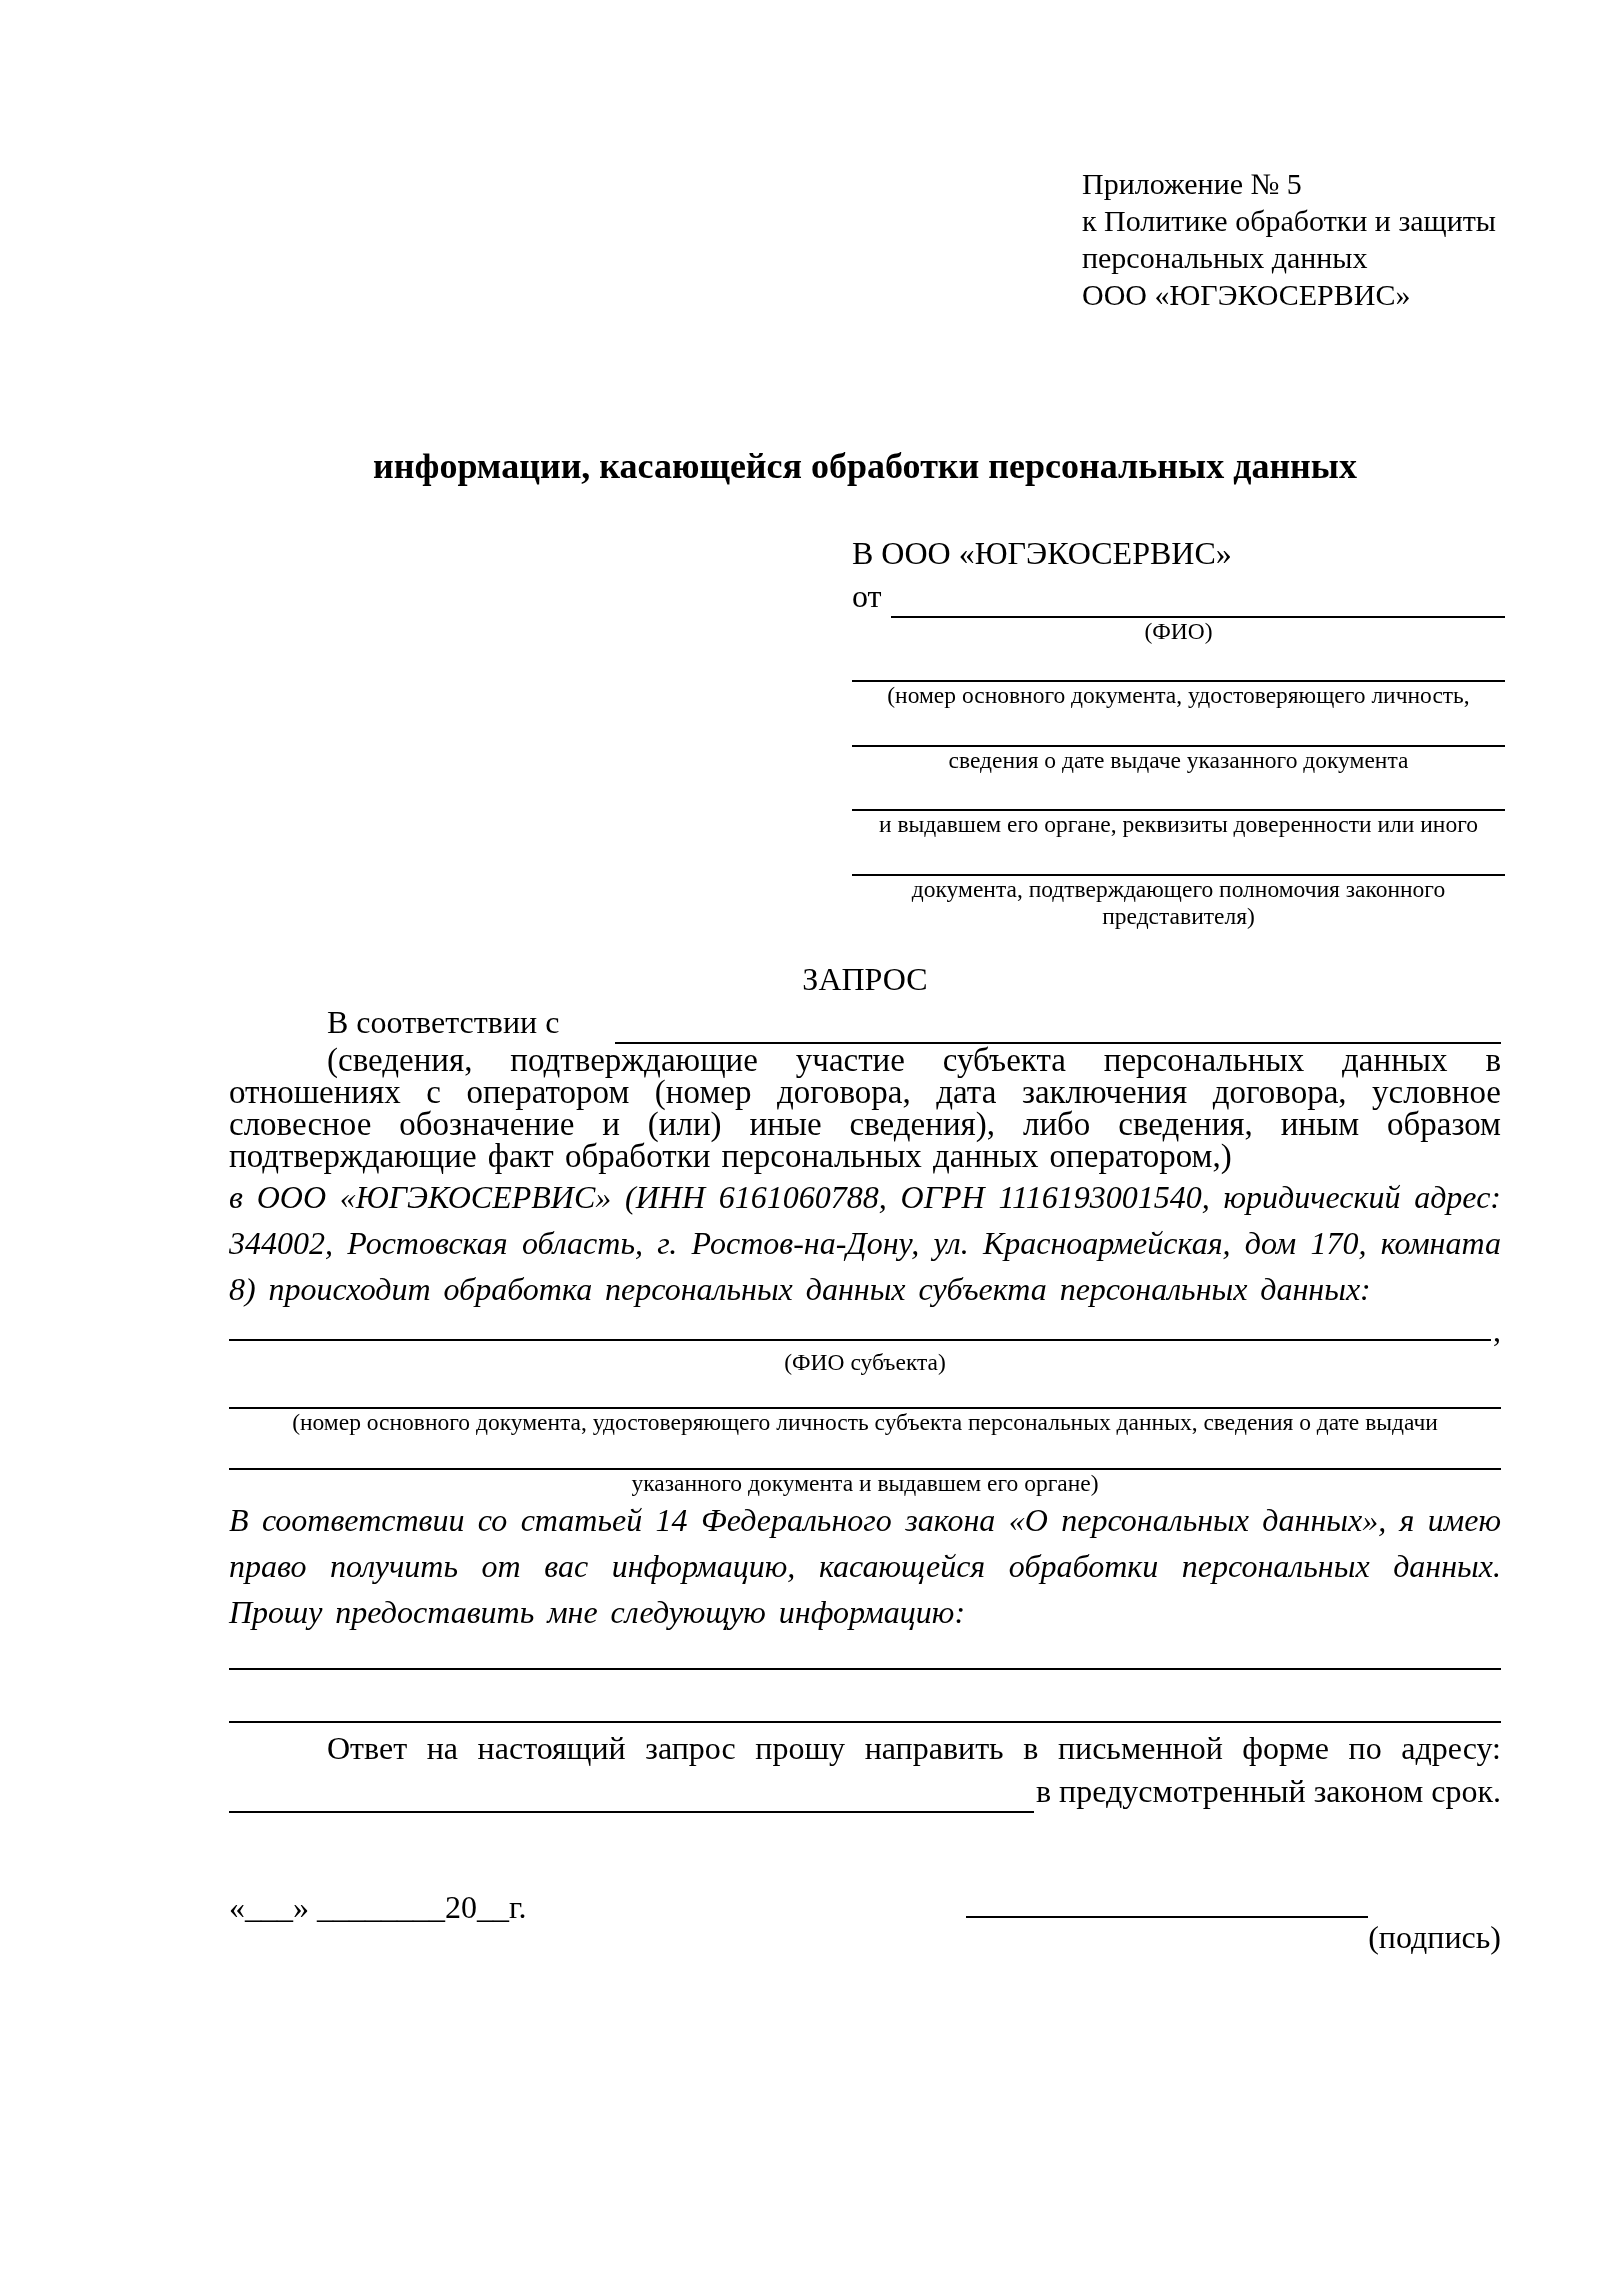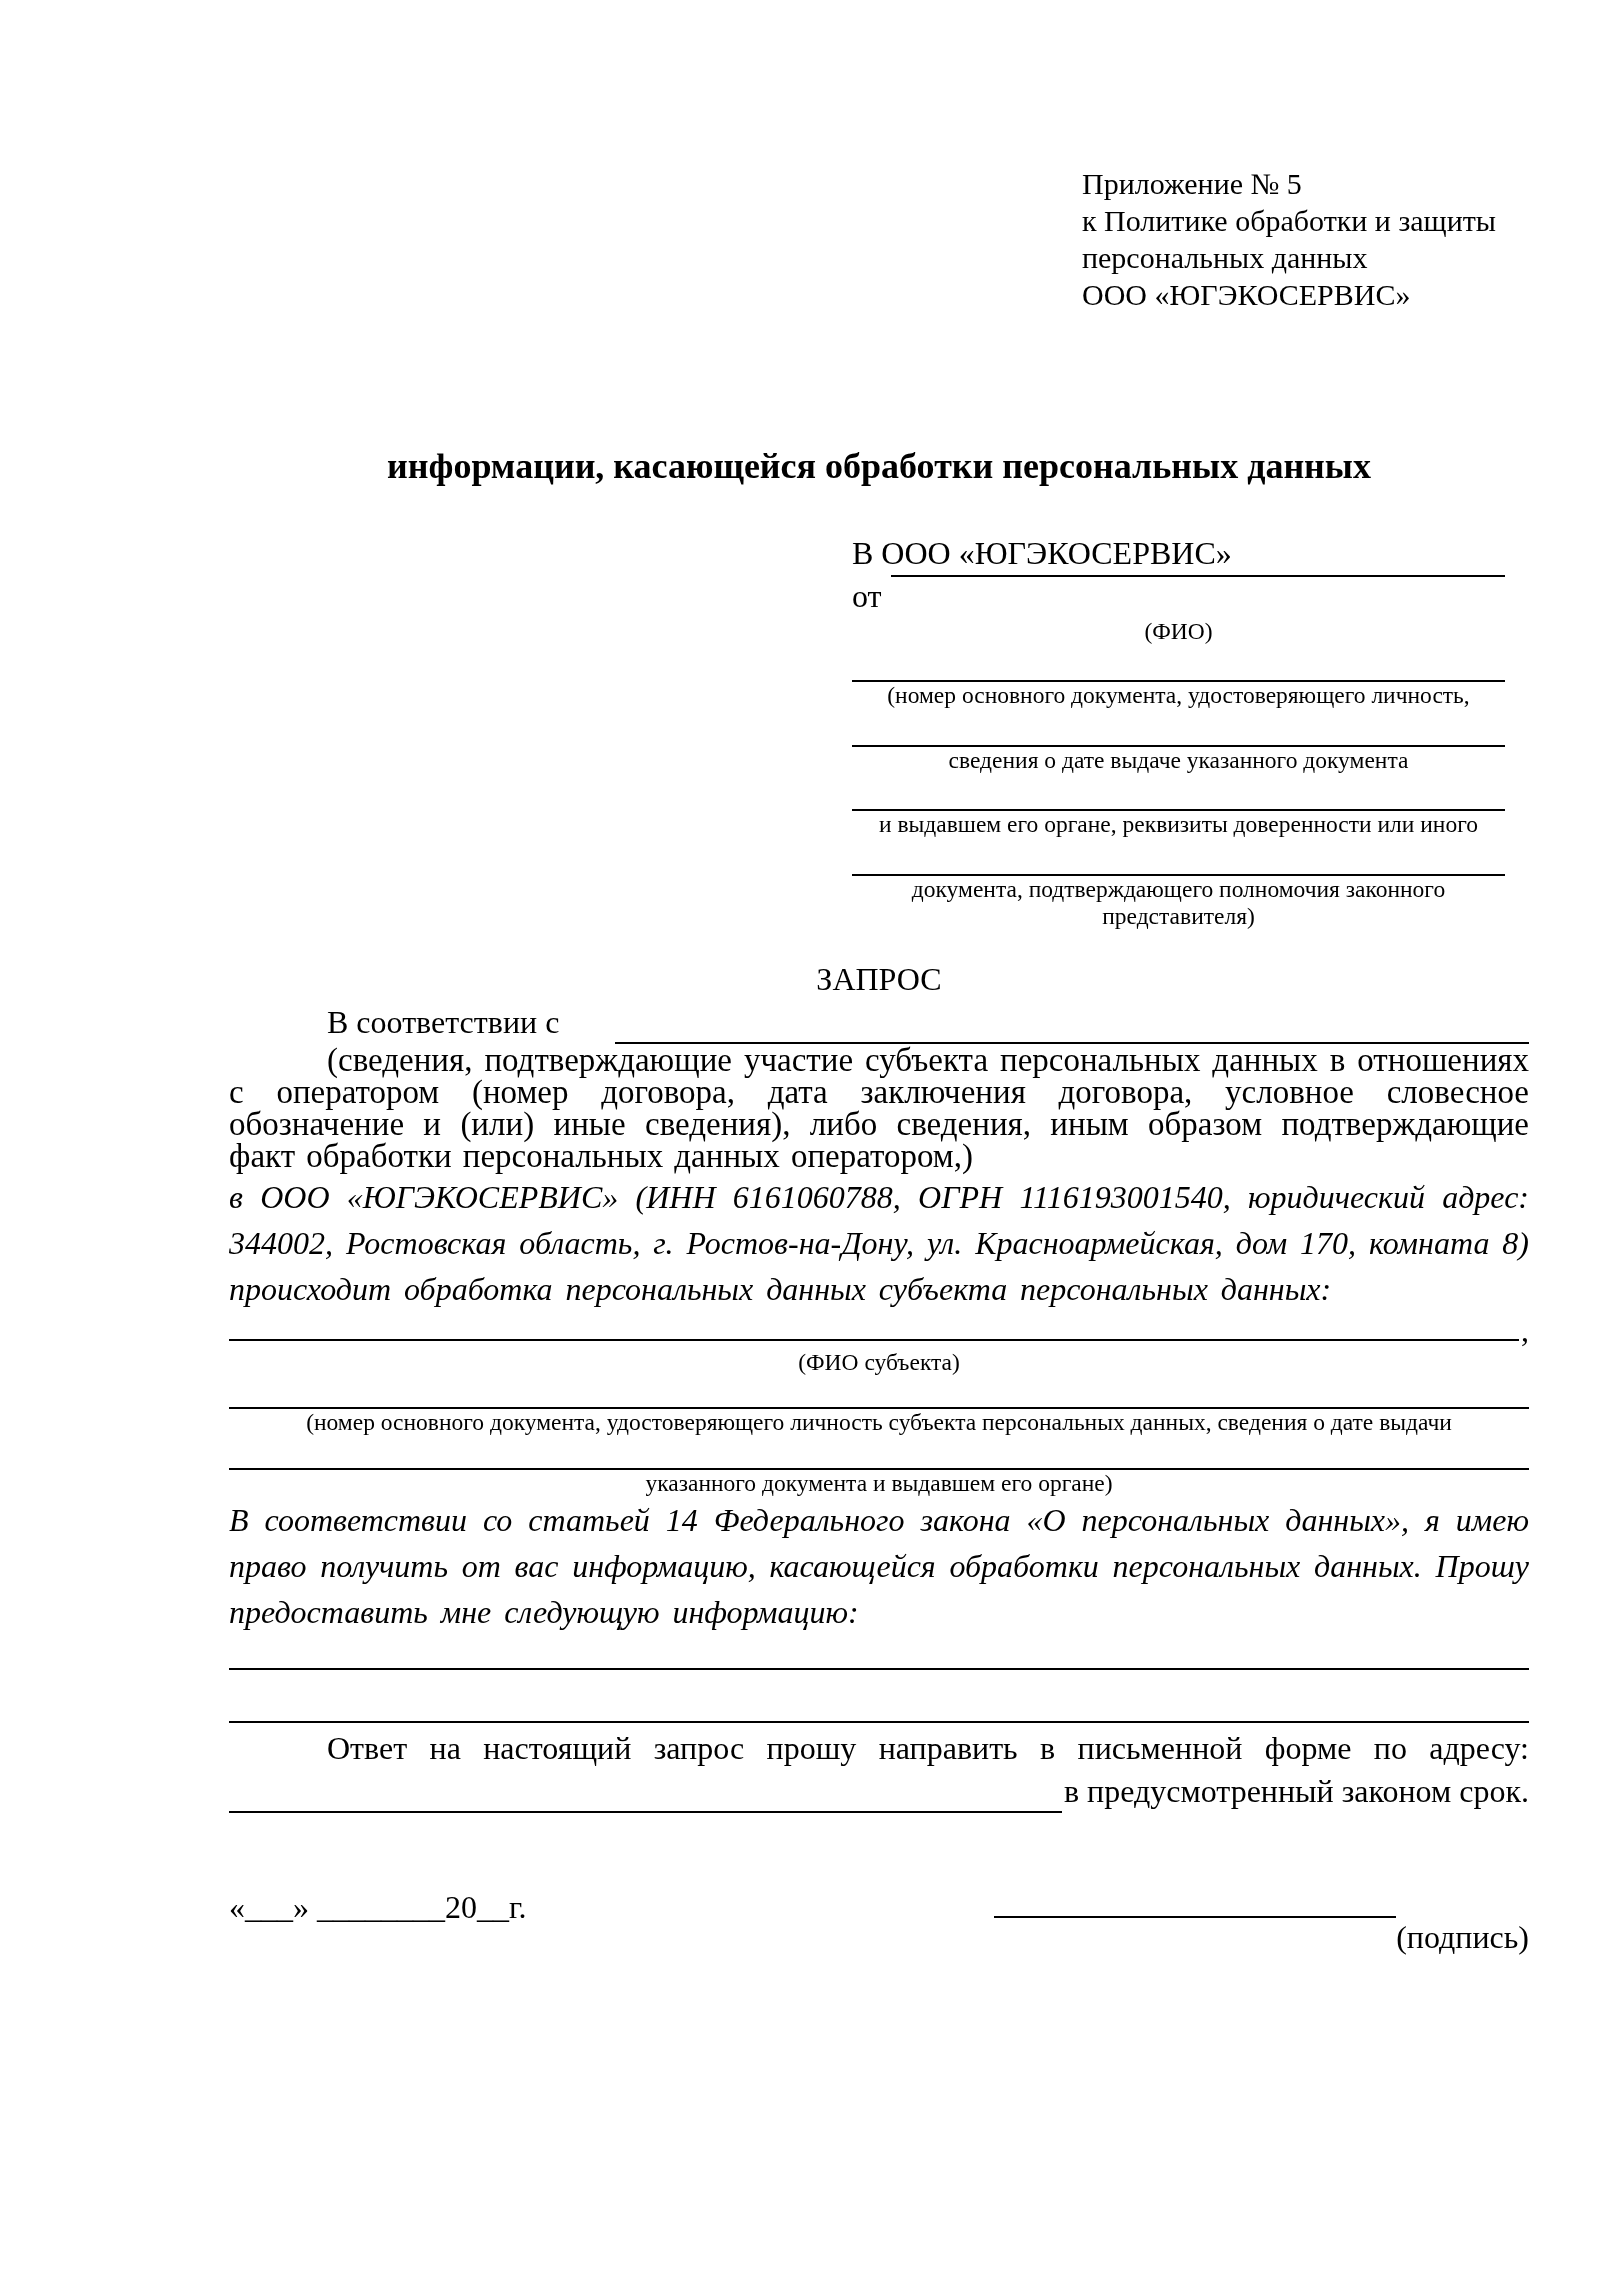--- a/index.html
+++ b/index.html
@@ -1,41 +1,41 @@
 <!DOCTYPE html>
 <html lang="ru"><head>
 <meta charset="utf-8">
 <style>
   html,body { margin:0; padding:0; background:#888; }
   .page {
     width:1621px; height:2293px;
     margin:0 auto;
     background:#ffffff;
     box-sizing:border-box;
-    padding:165px 92px 0 229px;
+    padding:165px 120px 0 229px;
     font-family:"Liberation Serif","DejaVu Serif",serif;
     color:#000;
     font-size:32px;
     line-height:43px;
     overflow:hidden;
   }
 
   
   .header-block { margin-left:853px; font-size:30px; line-height:37px; }
 
   
   .doc-title {
     margin:84px 0 0 0;
     font-size:36px; font-weight:bold;
     text-align:center; line-height:46px;
   }
 
   
   .addressee { margin-left:623px; width:653px; margin-top:43px; }
-  .from-row { display:flex; align-items:flex-start; }
+  .from-row { display:flex; align-items:flex-end; }
   .from-row .lbl { white-space:nowrap; padding-right:9.8px; }
   .fill { flex:1 1 auto; border-bottom:2px solid #000; min-width:39px; }
   .cap { font-size:23.5px; line-height:27.4px; text-align:center; }
   .rule { border-bottom:2px solid #000; height:0; }
   .fgroup .rule { margin-top:35px; }
   .fgroup:first-of-type .rule { margin-top:27.4px; }
 
   .request-heading { margin-top:27.4px; text-align:center; }
 
   .according-row { display:flex; align-items:flex-end; padding-left:98px;gap:48px; }

